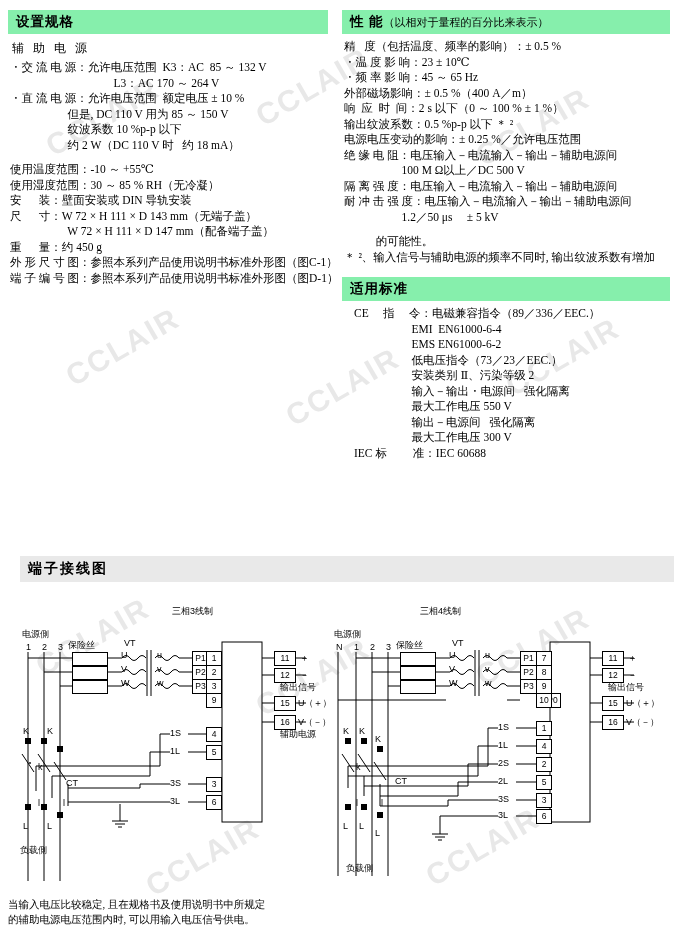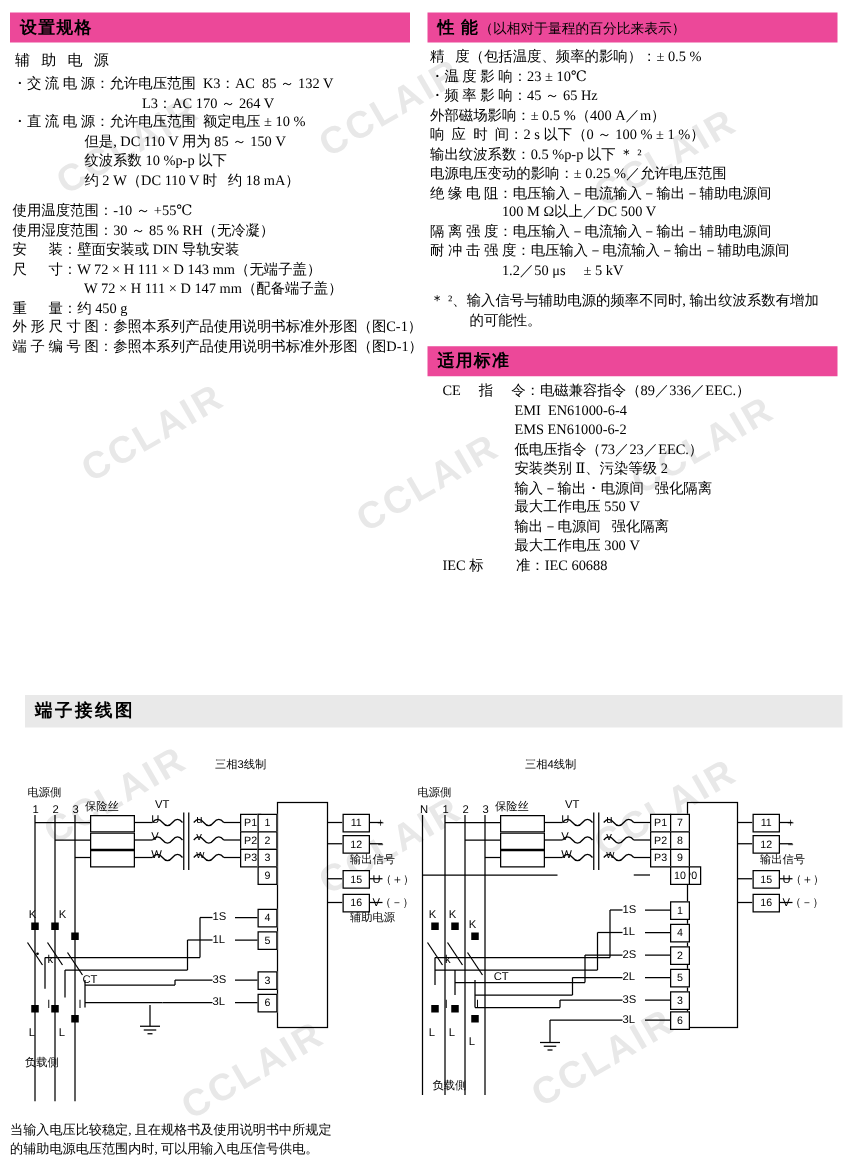--- a/index.html
+++ b/index.html
@@ -3,21 +3,21 @@
 <meta charset="utf-8">
 <style>
   html,body{margin:0;padding:0;background:#ffffff;}
   body{width:677px;height:933px;position:relative;font-family:"Liberation Serif","DejaVu Serif",serif;color:#000;overflow:hidden;}
   .page{position:relative;width:677px;height:933px;}
 
   
   .wm{position:absolute;color:#e8e8e8;font-family:"Liberation Sans",sans-serif;font-weight:bold;font-size:30px;letter-spacing:2px;transform:rotate(-30deg);user-select:none;pointer-events:none;}
 
   .col{position:absolute;}
-  .hdr{background:#ec4899;font-size:13.5px;font-weight:bold;padding:3px 8px;letter-spacing:1px;}
+  .hdr{background:#86efac;font-size:13.5px;font-weight:bold;padding:3px 8px;letter-spacing:1px;}
   .hdr .sub{font-weight:normal;font-size:11px;letter-spacing:0;}
   .sec-title{font-size:12px;letter-spacing:3px;margin:6px 0 3px 4px;}
   .ln{font-size:11.5px;line-height:15.5px;white-space:pre;}
   .ind0{margin-left:2px;}
   .ind1{margin-left:12px;}
 
   .bigtitle{font-size:14px;font-weight:bold;letter-spacing:2px;padding:4px 8px;background:#e9e9e9;}
 
   
   .diagram{position:absolute;left:0;top:576px;width:647px;height:357px;}
@@ -76,22 +76,22 @@
     <div class="ln ind0">外部磁场影响：± 0.5 %（400 A／m）</div>
     <div class="ln ind0">响  应  时  间：2 s 以下（0 ～ 100 % ± 1 %）</div>
     <div class="ln ind0">输出纹波系数：0.5 %p-p 以下 ＊ ²</div>
     <div class="ln ind0">电源电压变动的影响：± 0.25 %／允许电压范围</div>
     <div class="ln ind0">绝 缘 电 阻：电压输入－电流输入－输出－辅助电源间</div>
     <div class="ln ind0">                    100 M Ω以上／DC 500 V</div>
     <div class="ln ind0">隔 离 强 度：电压输入－电流输入－输出－辅助电源间</div>
     <div class="ln ind0">耐 冲 击 强 度：电压输入－电流输入－输出－辅助电源间</div>
     <div class="ln ind0">                    1.2／50 μs     ± 5 kV</div>
     <div style="height:9px"></div>
+    <div class="ln ind0">           的可能性。</div>
     <div class="ln ind0">＊ ²、输入信号与辅助电源的频率不同时, 输出纹波系数有增加</div>
-    <div class="ln ind0">           的可能性。</div>
     <div style="height:12px"></div>
     <div class="hdr">适用标准</div>
     <div style="height:5px"></div>
     <div class="ln ind1">CE     指     令：电磁兼容指令（89／336／EEC.）</div>
     <div class="ln ind1">                    EMI  EN61000-6-4</div>
     <div class="ln ind1">                    EMS EN61000-6-2</div>
     <div class="ln ind1">                    低电压指令（73／23／EEC.）</div>
     <div class="ln ind1">                    安装类别 Ⅱ、污染等级 2</div>
     <div class="ln ind1">                    输入－输出・电源间   强化隔离</div>
     <div class="ln ind1">                    最大工作电压 550 V</div>

